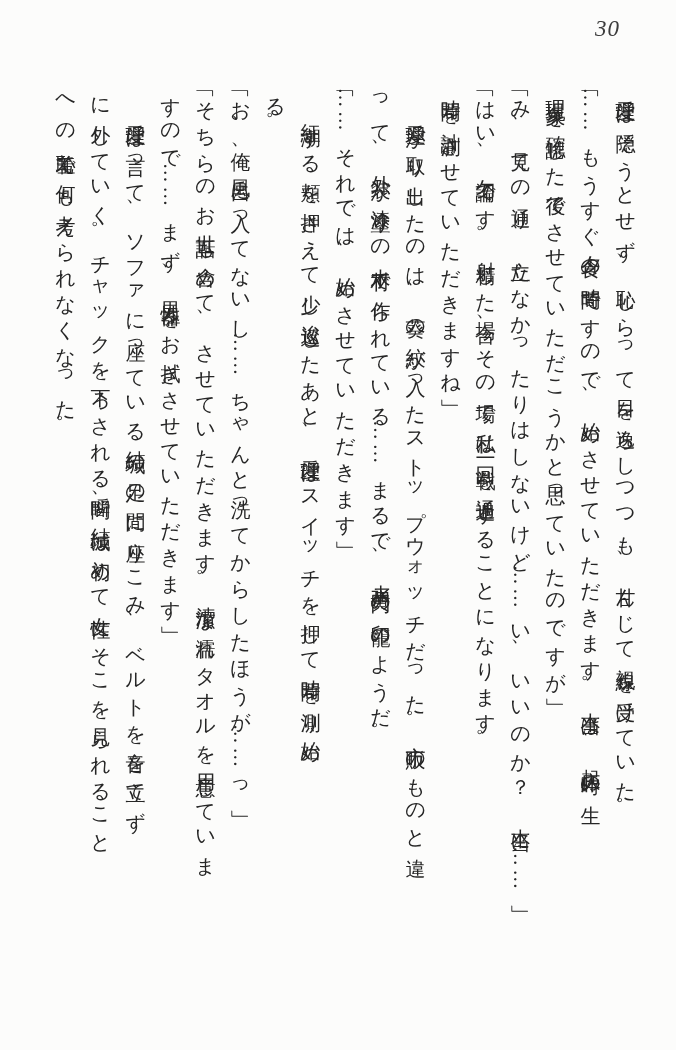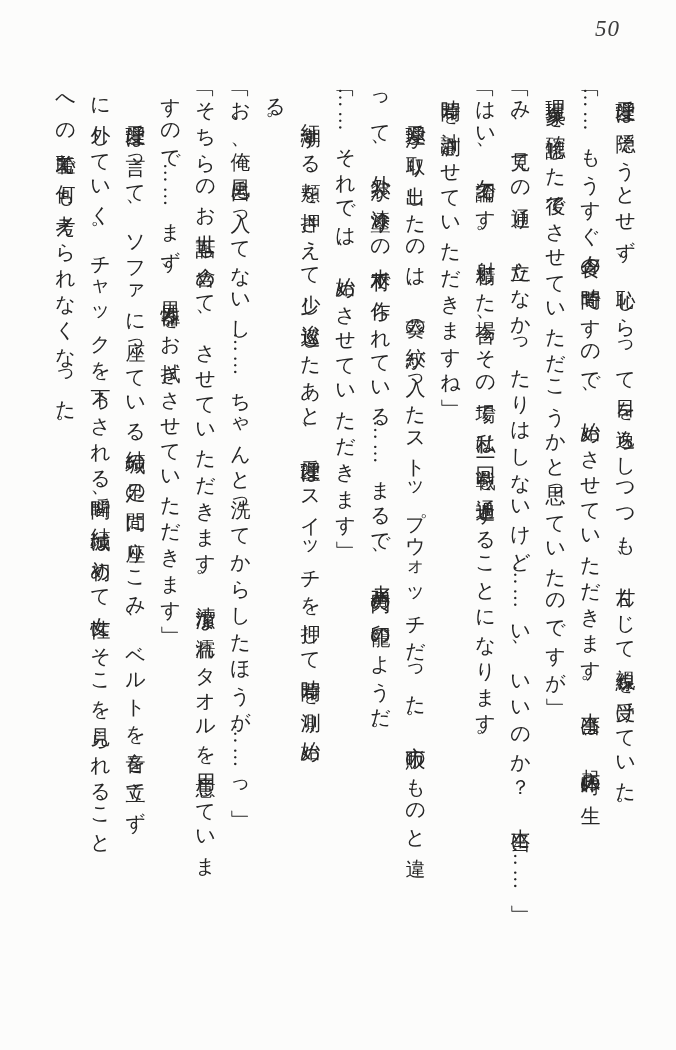--- a/index.html
+++ b/index.html
@@ -44,21 +44,21 @@
     white-space: nowrap;
   }
   .line.indent {
     text-indent: 24px;
   }
 </style>
 </head>
 <body>
 
 <div class="page">
-  <div class="page-number">50</div>
+  <div class="page-number">30</div>
 
   <div class="text-block">
 
       <p class="line">愛理は隠そうとせず、恥じらって目を逸らしつつも、甘んじて視線を受けていた。</p>
 
       <p class="line">「……もうすぐ夕食の時間ですので、始めさせていただきます。本当は、起床時の生</p>
 
       <p class="line">理現象を確認した後でさせていただこうかと思っていたのですが」</p>
 
       <p class="line">「み、見ての通り、立たなかったりはしないけど……い、いいのか？　本当に……」</p>

